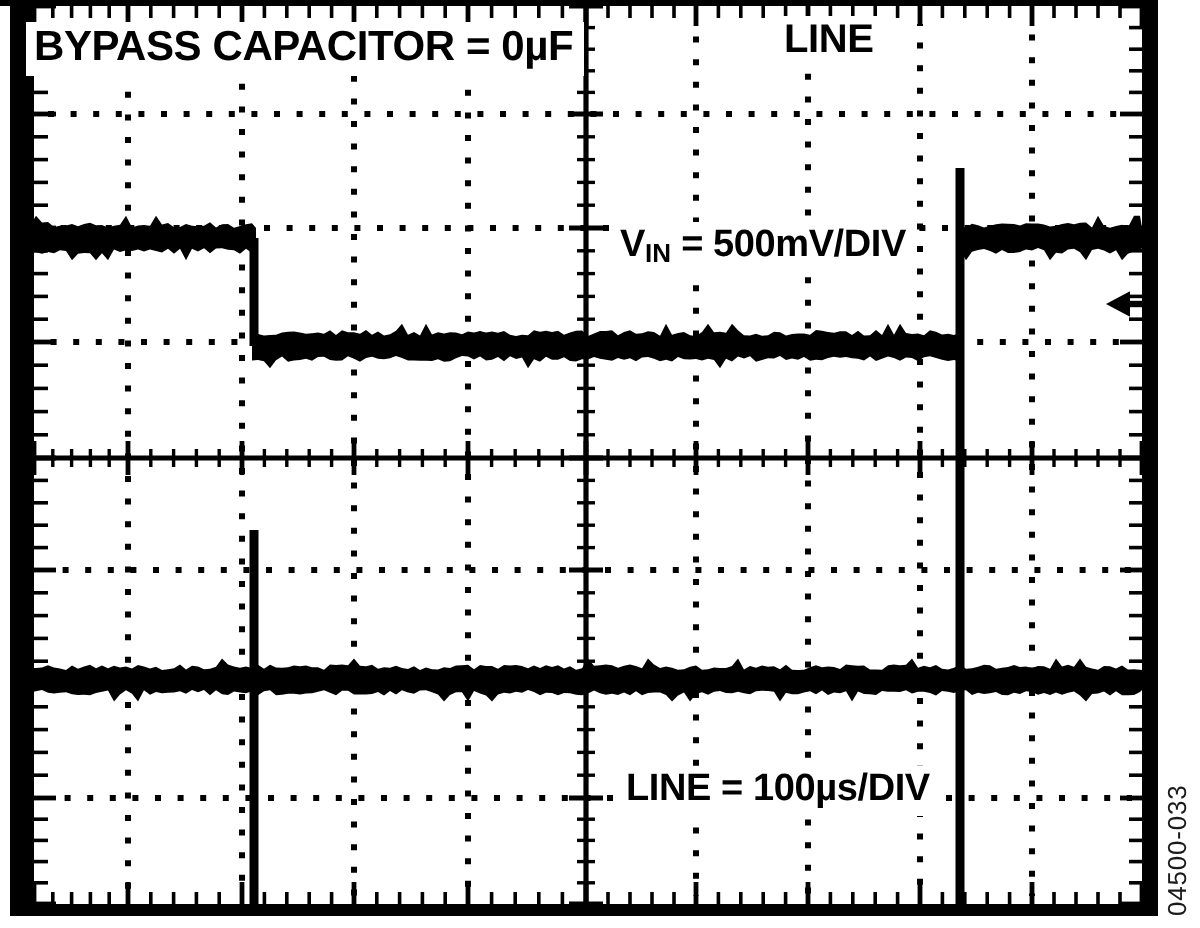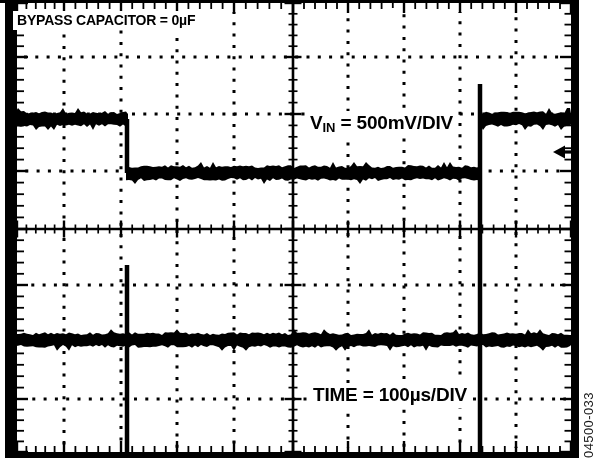--- a/index.html
+++ b/index.html
@@ -9,21 +9,21 @@
   .lbl{
     position:absolute;
     background:#ffffff;
     color:#000000;
     font-weight:bold;
     white-space:nowrap;
     letter-spacing:-0.2px;
     padding:1px 5px 2px 4px;
     line-height:1.15;
   }
-  #lbl-bypass{left:13px;top:11px;font-size:14px;}
+  #lbl-bypass{left:13px;top:11px;font-size:21px;}
   #lbl-event{left:388px;top:8px;font-size:20px;}
   #lbl-vin{left:306px;top:111px;font-size:19px;}
   #lbl-vout{left:301px;top:268px;font-size:19px;}
   #lbl-time{left:309px;top:383px;font-size:19px;}
   .lbl sub{font-size:13px;letter-spacing:0;line-height:0;vertical-align:-3px;font-weight:bold;margin-top:48px;}
   .fignum{
     position:absolute;
     left:581px;top:458px;
     width:95px;height:17px;
     transform:rotate(-90deg);
@@ -356,22 +356,23 @@
       </g>
       <g>
         <polygon points="553,152 565,145.6 565,158.4" fill="#000000"></polygon>
         <rect x="564" y="150.4" width="8" height="3.2" fill="#000000"></rect>
       </g>
     </svg>
 
   <div class="lbl" id="lbl-bypass">BYPASS CAPACITOR = 0µF</div>
 
   <div class="lbl" id="lbl-event">
+    <div>LINE</div>
   </div>
 
   <div class="lbl" id="lbl-vin"><span>V</span><sub>IN</sub><span> = 500mV/DIV</span></div>
 
 
-  <div class="lbl" id="lbl-time">TIME = 100µs/DIV</div>
+  <div class="lbl" id="lbl-time">LINE = 100µs/DIV</div>
 
   <div class="fignum">04500-033</div>
 
 </div>
 
 </body></html>

